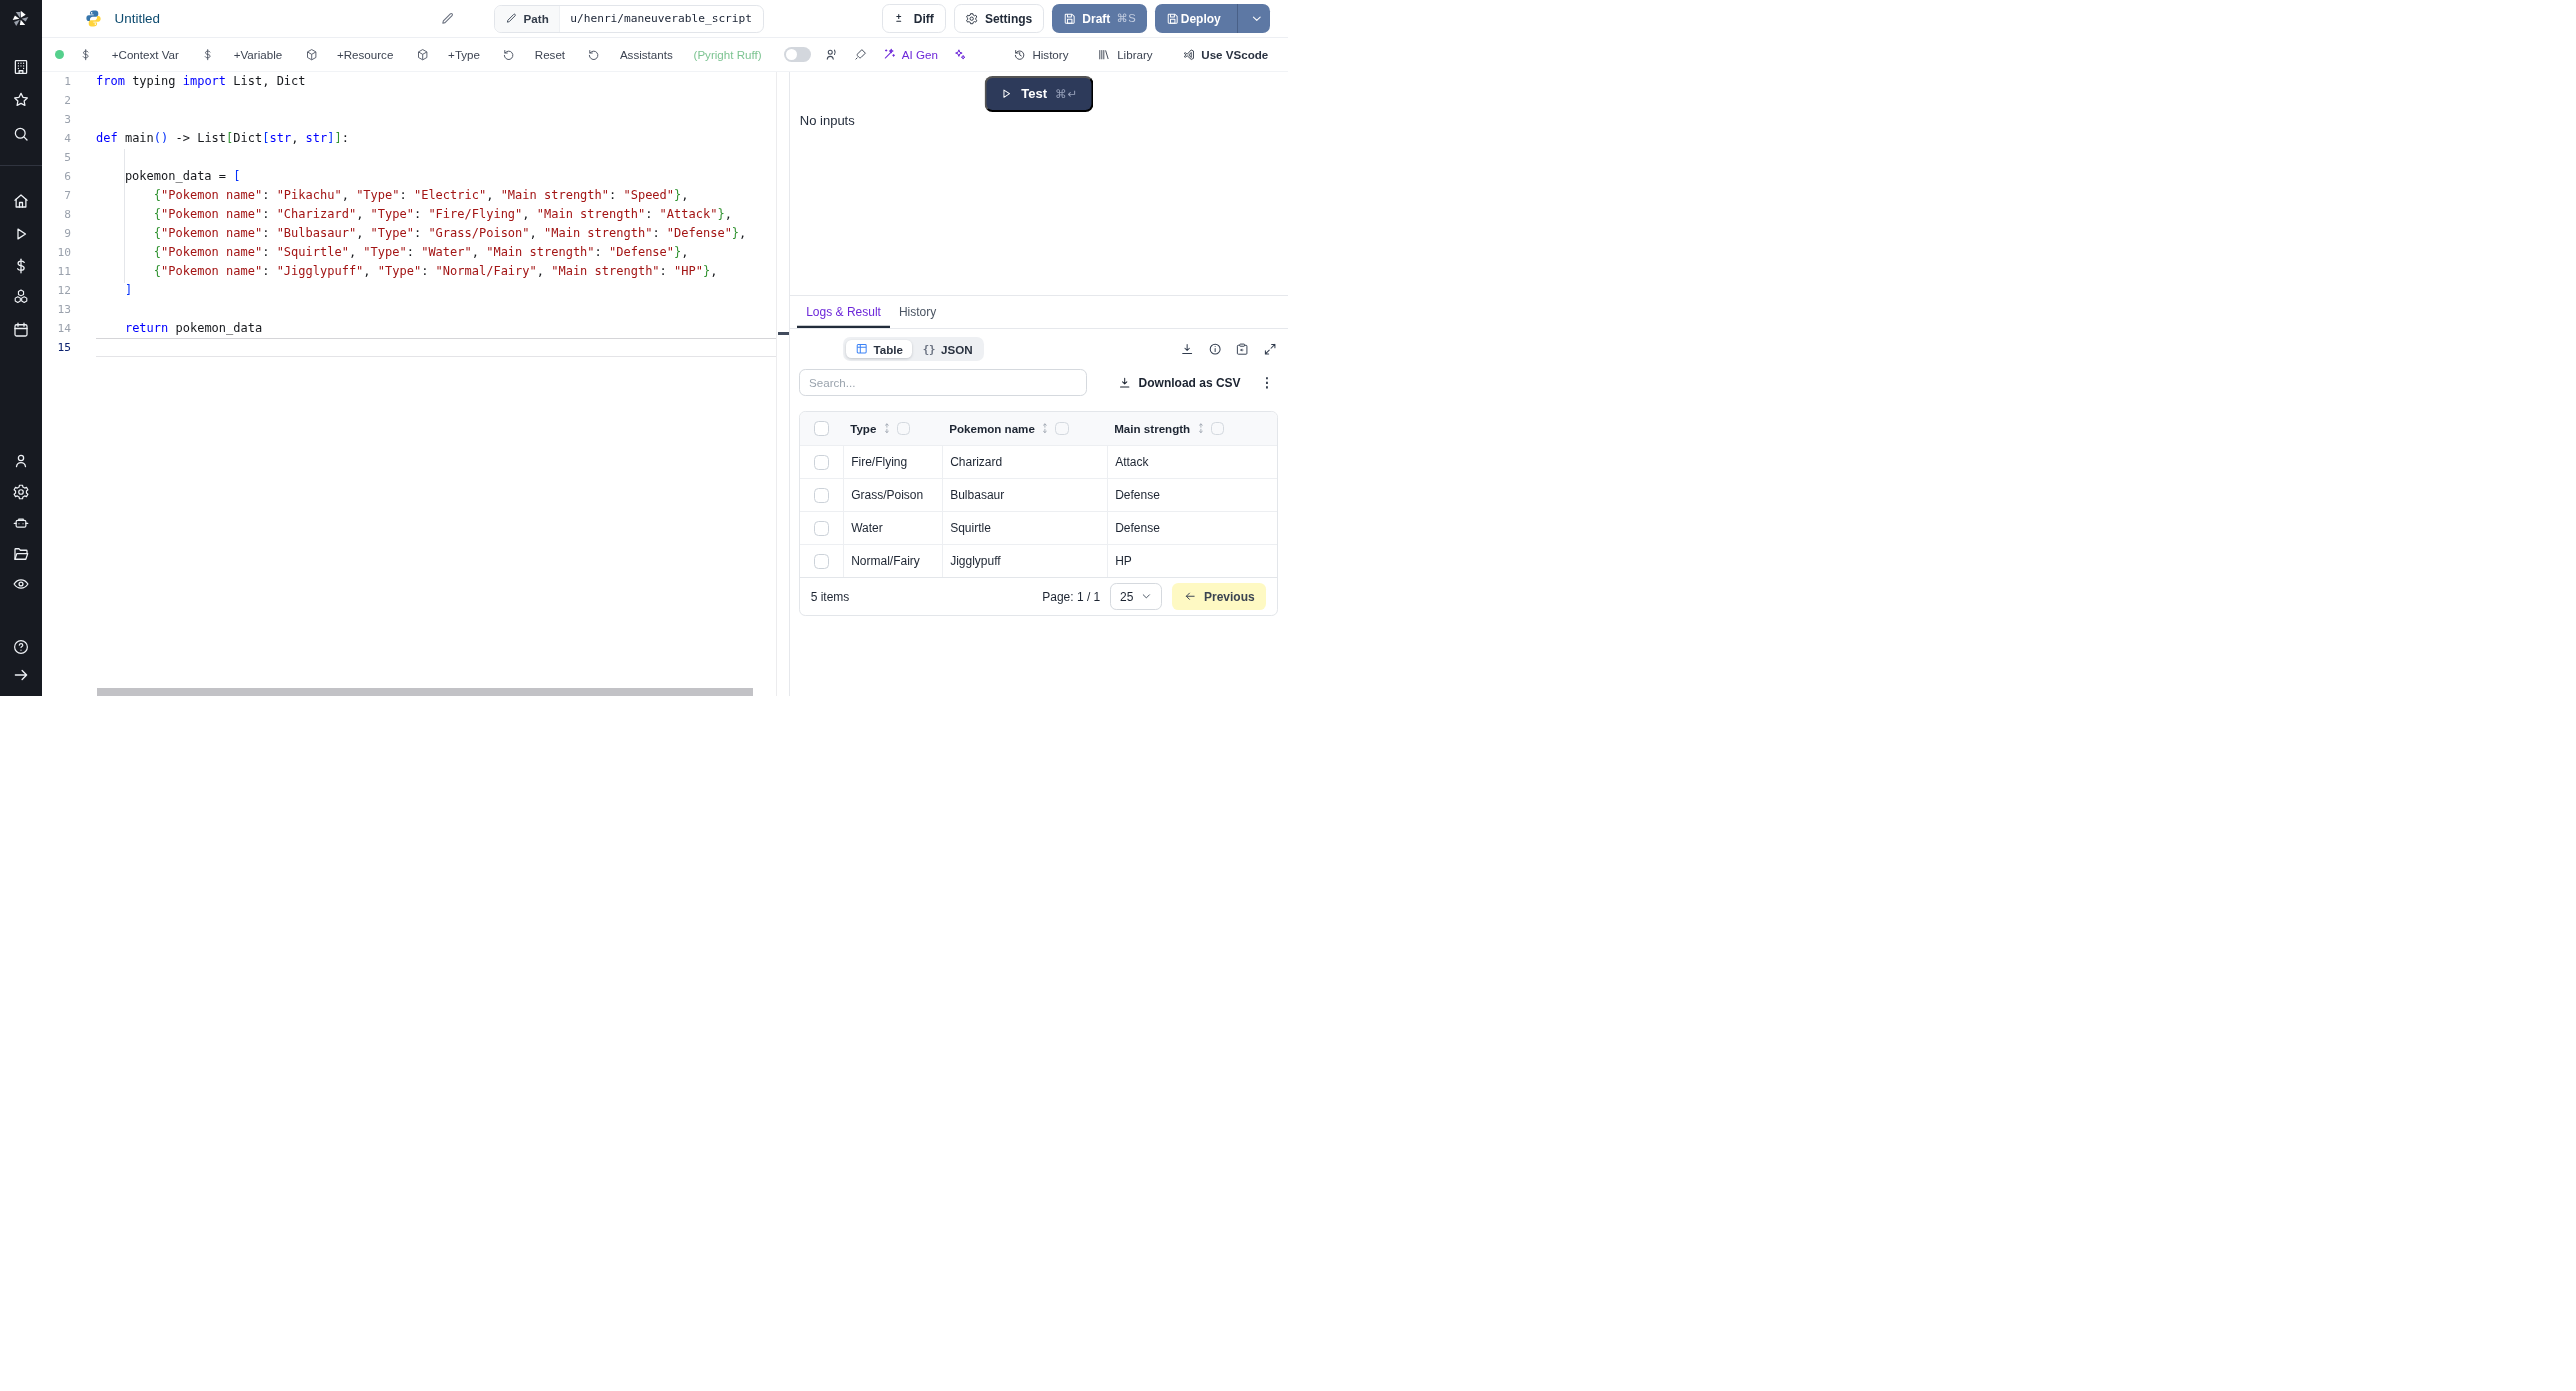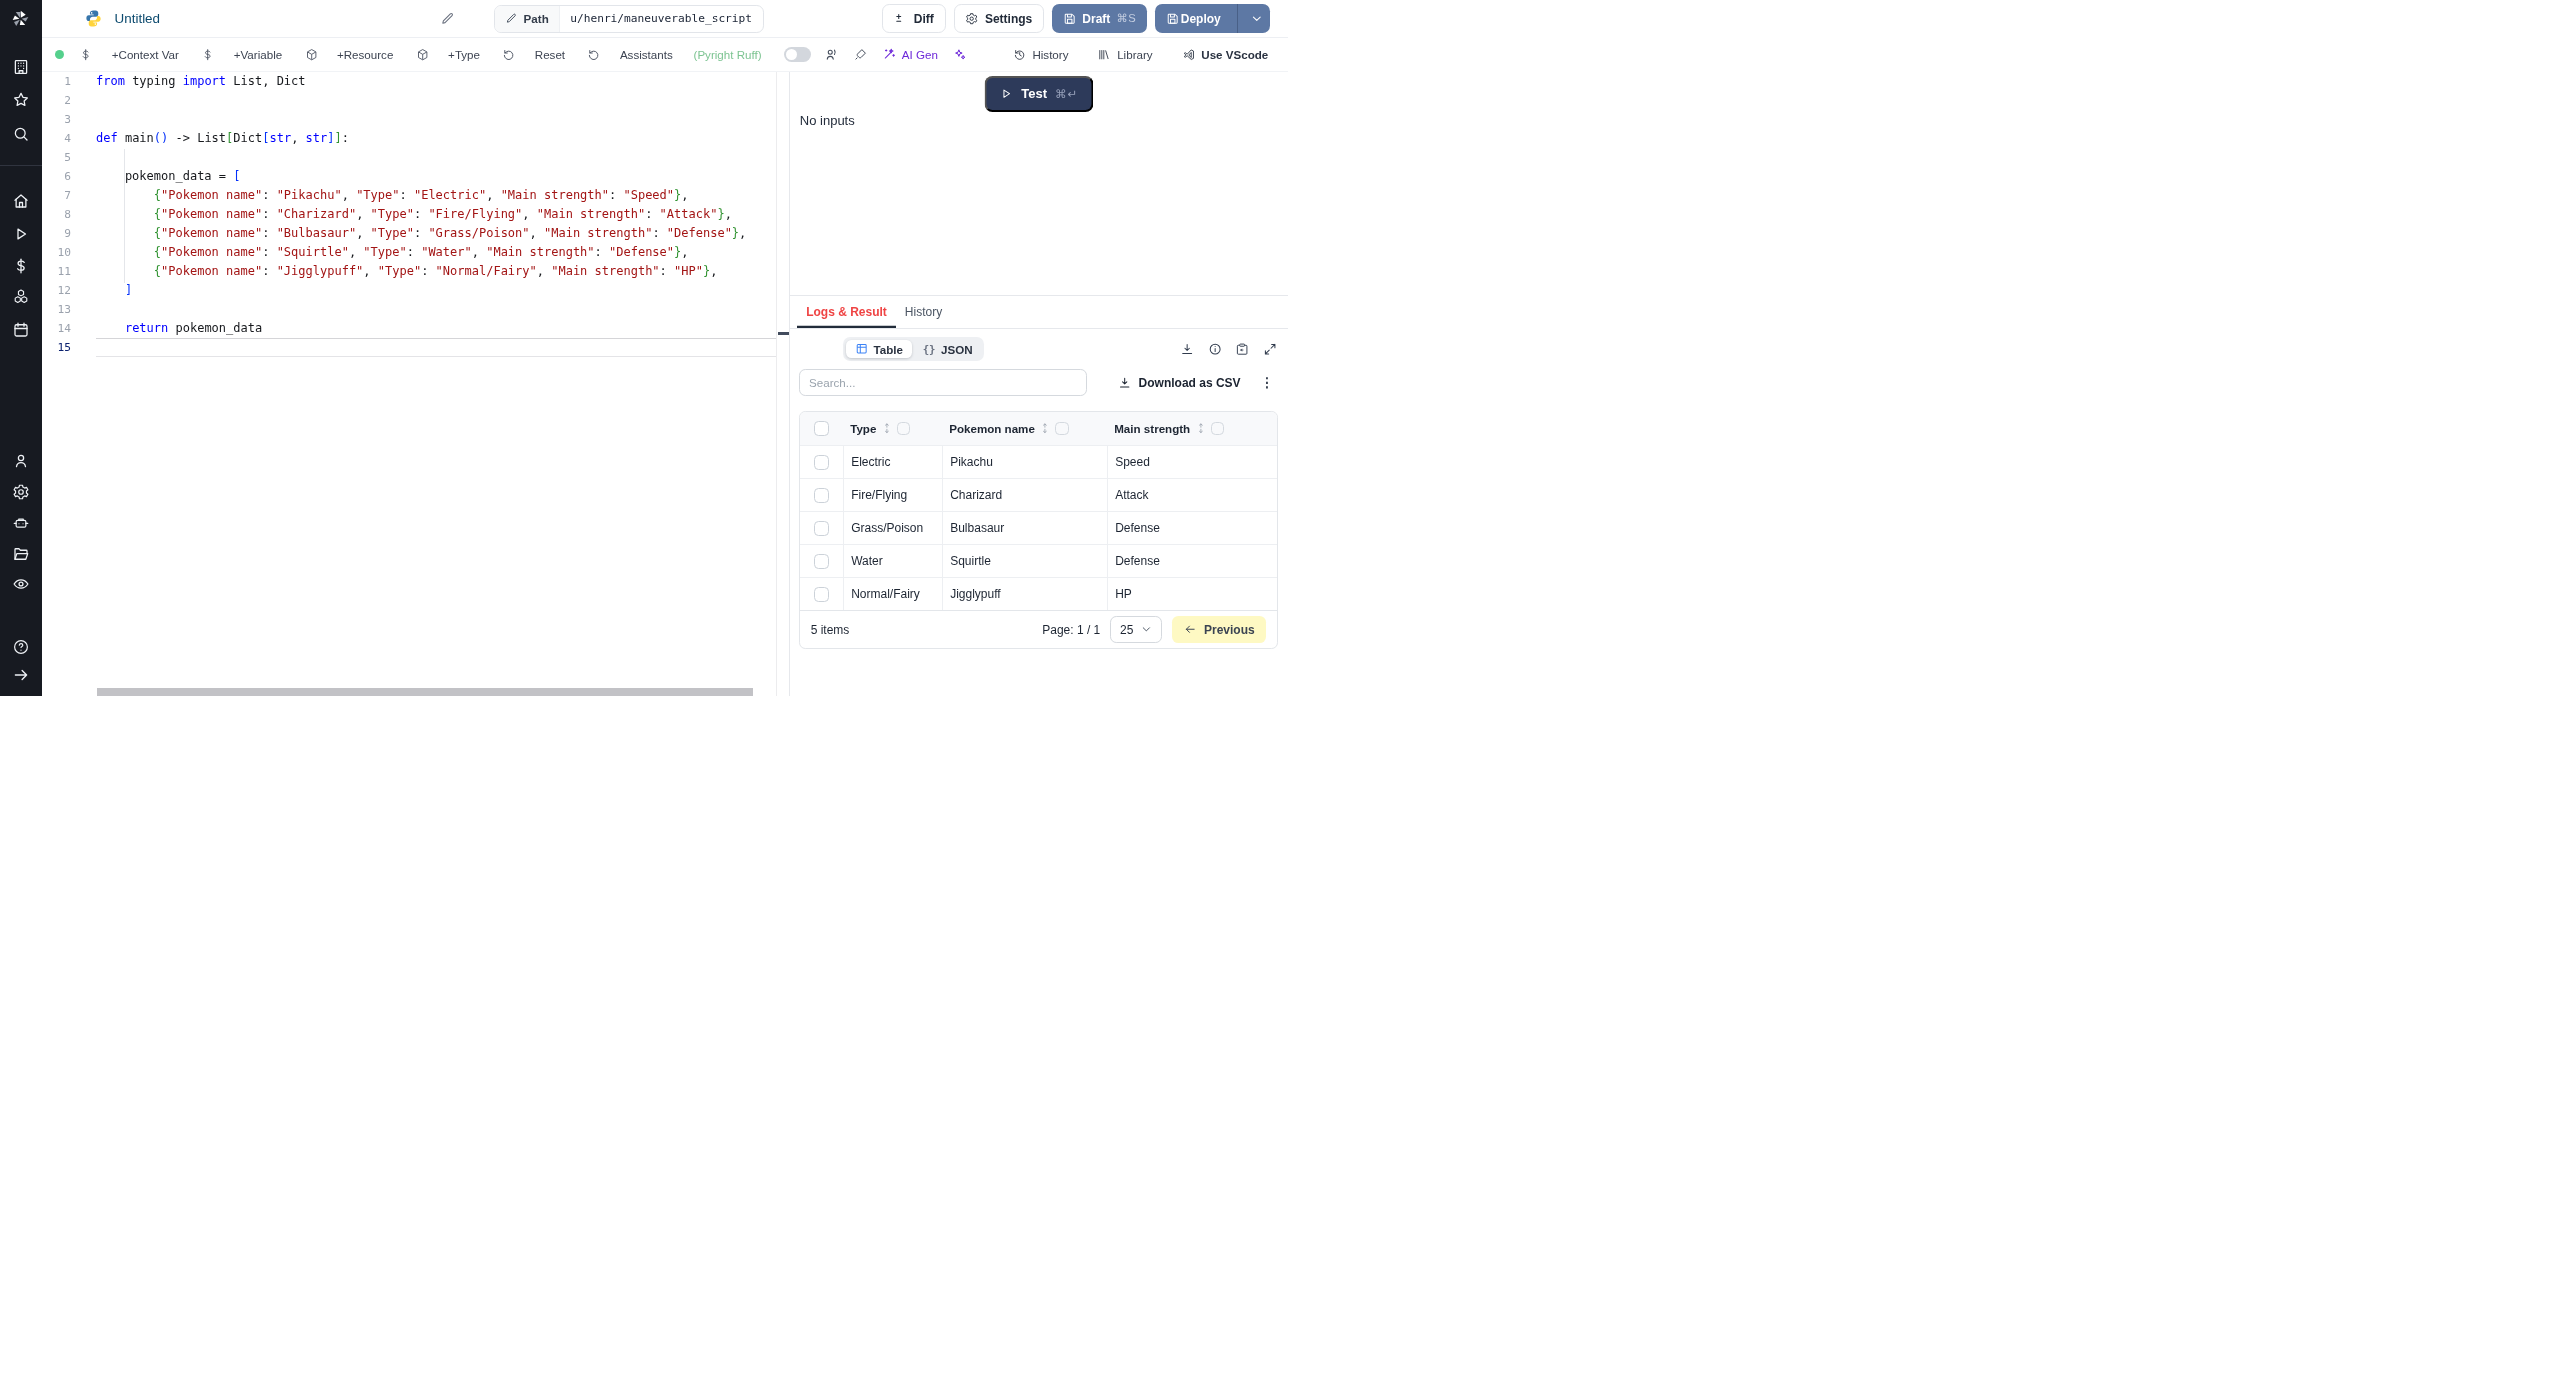--- a/index.html
+++ b/index.html
@@ -66,21 +66,21 @@
 
   
   #panel { position:absolute; left:789px; top:72px; right:0; bottom:0; background:#fff; border-left:0.9px solid #e6e8ec; display:flex; flex-direction:column; }
   .panel-top { height:224px; flex:none; position:relative; border-bottom:0.9px solid #e6e8ec; }
   .test-btn { position:absolute; left:50%; transform:translateX(-50%); top:3.6px; height:36px; background:#2d3a5a; color:#fff; border-radius:8px; display:flex; align-items:center; gap:8px; padding:0 13.4px; font-size:13px; font-weight:700; cursor:pointer; }
   .test-btn svg { width:13.4px; height:13.4px; }
   .test-short { font-weight:500; color:#98a2bb; font-size:11.6px; letter-spacing:0.9px; }
   .no-inputs { position:absolute; left:9.8px; top:41px; font-size:13px; color:#242d3c; }
   .tabbar { height:33px; flex:none; display:flex; padding-left:7.2px; border-bottom:0.9px solid #e6e8ec; }
   .tab { padding:0 9px; display:flex; align-items:center; font-size:12px; color:#4b5563; cursor:pointer; }
-  .tab.active { color:#ef4444; font-weight:700; box-shadow:inset 0 -2.2px 0 #222c3a; }
+  .tab.active { color:#6d28d9; font-weight:400; box-shadow:inset 0 -2.2px 0 #222c3a; }
   .panel-body { flex:1; padding:8px 10.7px 0 9px; display:flex; flex-direction:column; }
   .row1 { display:flex; align-items:center; justify-content:space-between; }
   .seg { display:flex; background:#eef0f3; border-radius:7.2px; padding:2.7px; gap:1.8px;margin-left:44px; }
   .seg-item { display:flex; gap:5.4px; align-items:center; border-radius:5.4px; padding:2.7px 9px; font-size:11.6px; font-weight:700; color:#2a3240; cursor:pointer; }
   .seg-item.active { background:#fff; box-shadow:0 0.9px 2.7px rgba(16,24,40,.2); }
   .seg-item .grid-ic { width:13.4px; height:13.4px; color:#3b82f6; }
   .seg-item .brace { color:#697180; font-family:"DejaVu Sans Mono", monospace; font-size:10.7px; font-weight:700; }
   .res-icons { display:flex; gap:13.4px; color:#303b4d; }
   .res-icons svg { width:14.3px; height:14.3px; cursor:pointer; }
   .row2 { display:flex; align-items:center; margin-top:8px; }
@@ -547,28 +547,20 @@
           </div>
           <div class="hcell c3">
             <span>Main strength</span>
             <svg class="sort-ic" viewBox="0 0 24 28" fill="none" stroke="currentColor" stroke-width="2" stroke-linecap="round" stroke-linejoin="round">
                 <path d="M12 3.5v8M8.5 6.5l3.5-3 3.5 3M12 24.5v-8M8.5 21.5l3.5 3 3.5-3"></path>
               </svg>
             <span class="colbox"></span>
           </div>
         </div>
         <div id="table-body">
-            <div class="trow">
-              <div class="cell ccell">
-                <span class="cb"></span>
-              </div>
-              <div class="cell c1">Electric</div>
-              <div class="cell c2">Pikachu</div>
-              <div class="cell c3">Speed</div>
-            </div>
             <div class="trow">
               <div class="cell ccell">
                 <span class="cb"></span>
               </div>
               <div class="cell c1">Fire/Flying</div>
               <div class="cell c2">Charizard</div>
               <div class="cell c3">Attack</div>
             </div>
             <div class="trow">
               <div class="cell ccell">

